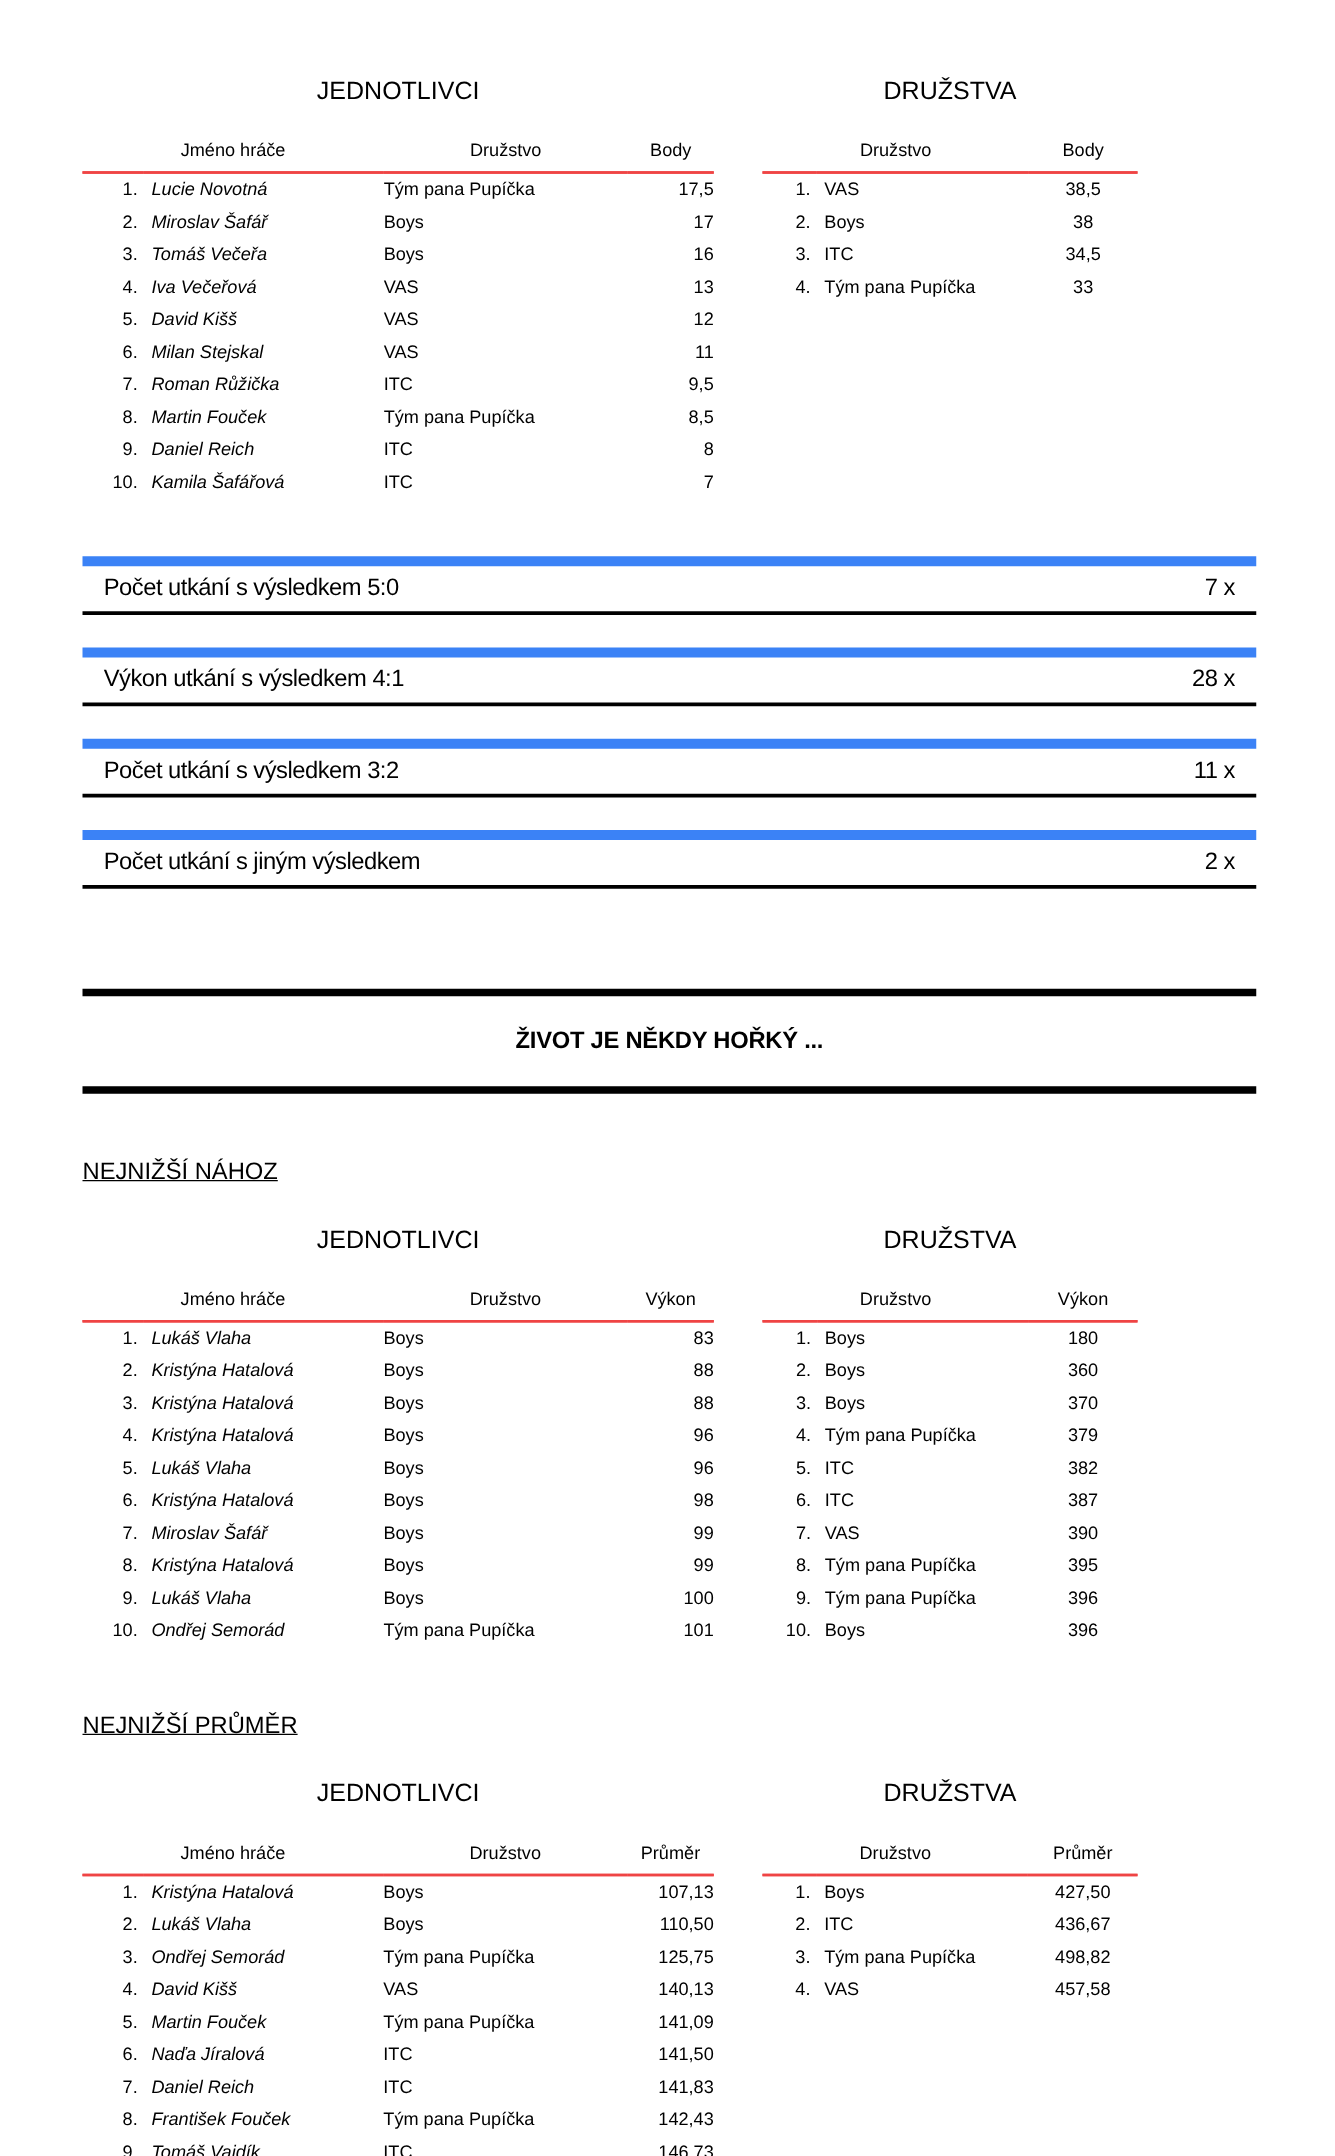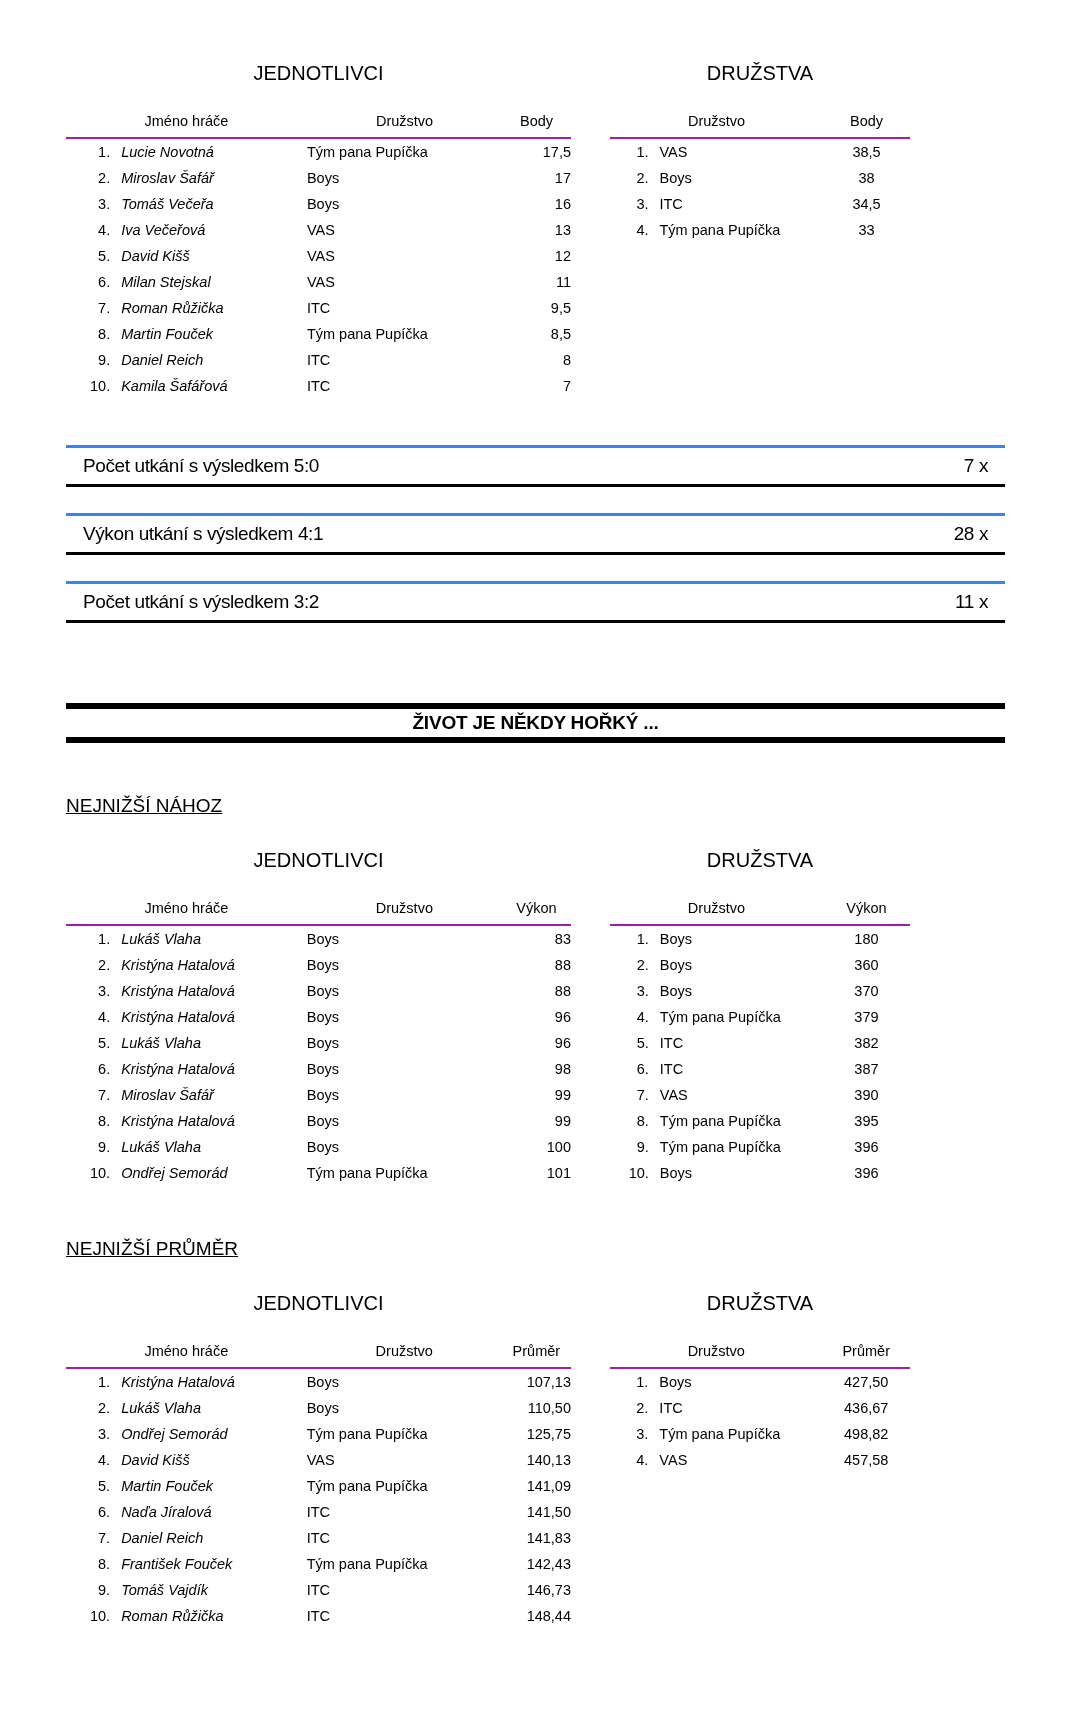--- a/index.html
+++ b/index.html
@@ -20,49 +20,49 @@
 
   .cols{display:flex;align-items:flex-start;}
   .col-left{width:505px;}
   .col-right{width:300px;margin-left:39px;margin-right:95px;}
 
   .col-title{text-align:center;margin:32px 0 26px;font-size:20px;}
 
   table{border-collapse:collapse;width:100%;}
   th{
     font-weight:normal;font-size:14.5px;
-    border-bottom:2px solid #a21caf;
+    border-bottom:2px solid #ef4444;
     padding:2px 0 8px;text-align:center;
   }
   td{height:26px;vertical-align:middle;font-size:14.5px;padding:0;}
 
   .tbl-ind .c0{width:45px;text-align:right;padding-right:5px;}
   .tbl-ind .c1{width:190px;text-align:left;padding-left:6px;font-style:italic;}
   .tbl-ind .c2{width:200px;text-align:left;}
   .tbl-ind .c3{width:70px;text-align:right;}
 
   .tbl-team .c0{width:40px;text-align:right;padding-right:5px;}
   .tbl-team .c1{width:170px;text-align:left;padding-left:6px;}
   .tbl-team .c2{width:90px;text-align:center;}
 
   .counters{margin-top:46px;}
   .counter{
-    border-top:3px solid #3b82f6;border-bottom:3px solid #000;
+    border-top:8px solid #3b82f6;border-bottom:3px solid #000;
     height:36px;margin-bottom:26px;
     display:flex;justify-content:space-between;align-items:center;
     padding:0 17px;
     font-size:19px;letter-spacing:-0.4px;
   }
   .counter:last-child{margin-bottom:0;}
 
   .divider-block{margin-top:80px;}
   .bar{height:6px;background:#000;}
   .divider-title{
     text-align:center;font-weight:bold;font-size:19px;
-    padding:3px 0;letter-spacing:-0.2px;
+    padding:25px 0;letter-spacing:-0.2px;
   }
 
   .section-heading{
     text-decoration:underline;font-size:19px;font-weight:normal;
     margin:52px 0 0;
   }
 </style>
 </head>
 <body>
 
@@ -184,20 +184,24 @@
       <span>Počet utkání s výsledkem 5:0</span>
       <span>7 x</span>
     </div>
     <div class="counter">
       <span>Výkon utkání s výsledkem 4:1</span>
       <span>28 x</span>
     </div>
     <div class="counter">
       <span>Počet utkání s výsledkem 3:2</span>
       <span>11 x</span>
+    </div>
+    <div class="counter">
+      <span>Počet utkání s jiným výsledkem</span>
+      <span>2 x</span>
     </div>
   </div>
 
   <div class="divider-block">
     <div class="bar"></div>
     <div class="divider-title">ŽIVOT JE NĚKDY HOŘKÝ ...</div>
     <div class="bar"></div>
   </div>
 
   <h2 class="section-heading">NEJNIŽŠÍ NÁHOZ</h2>

